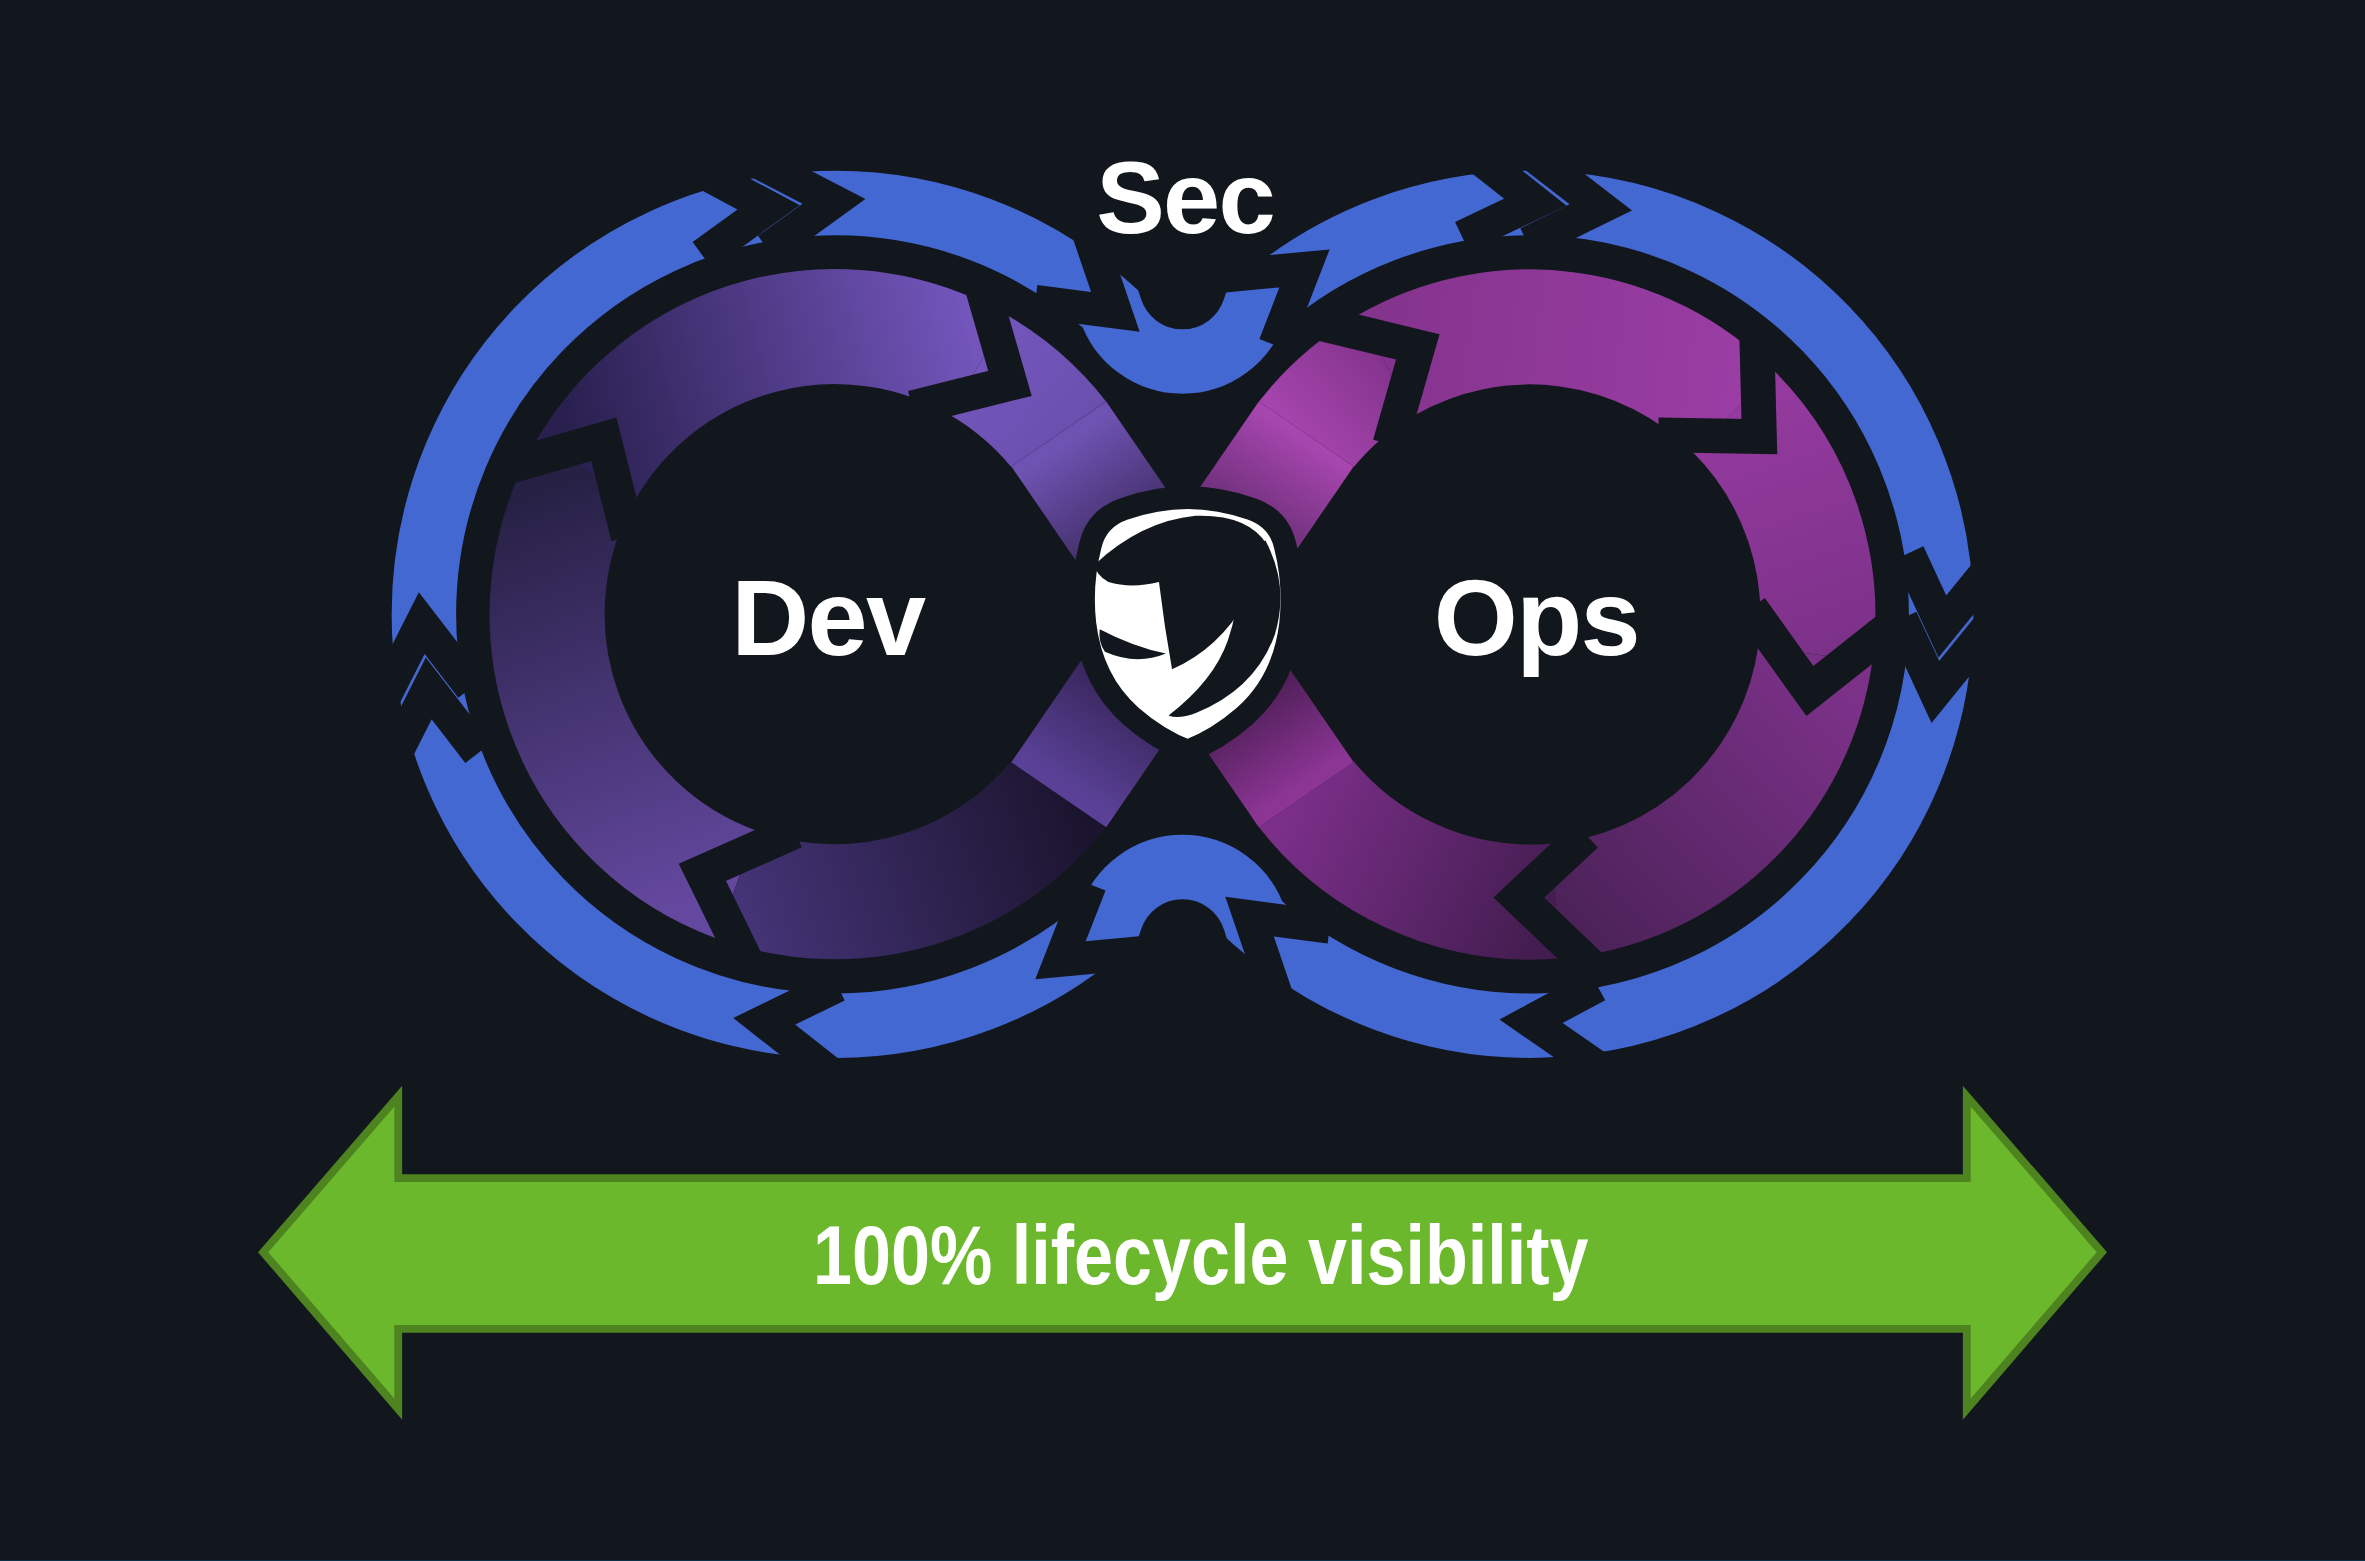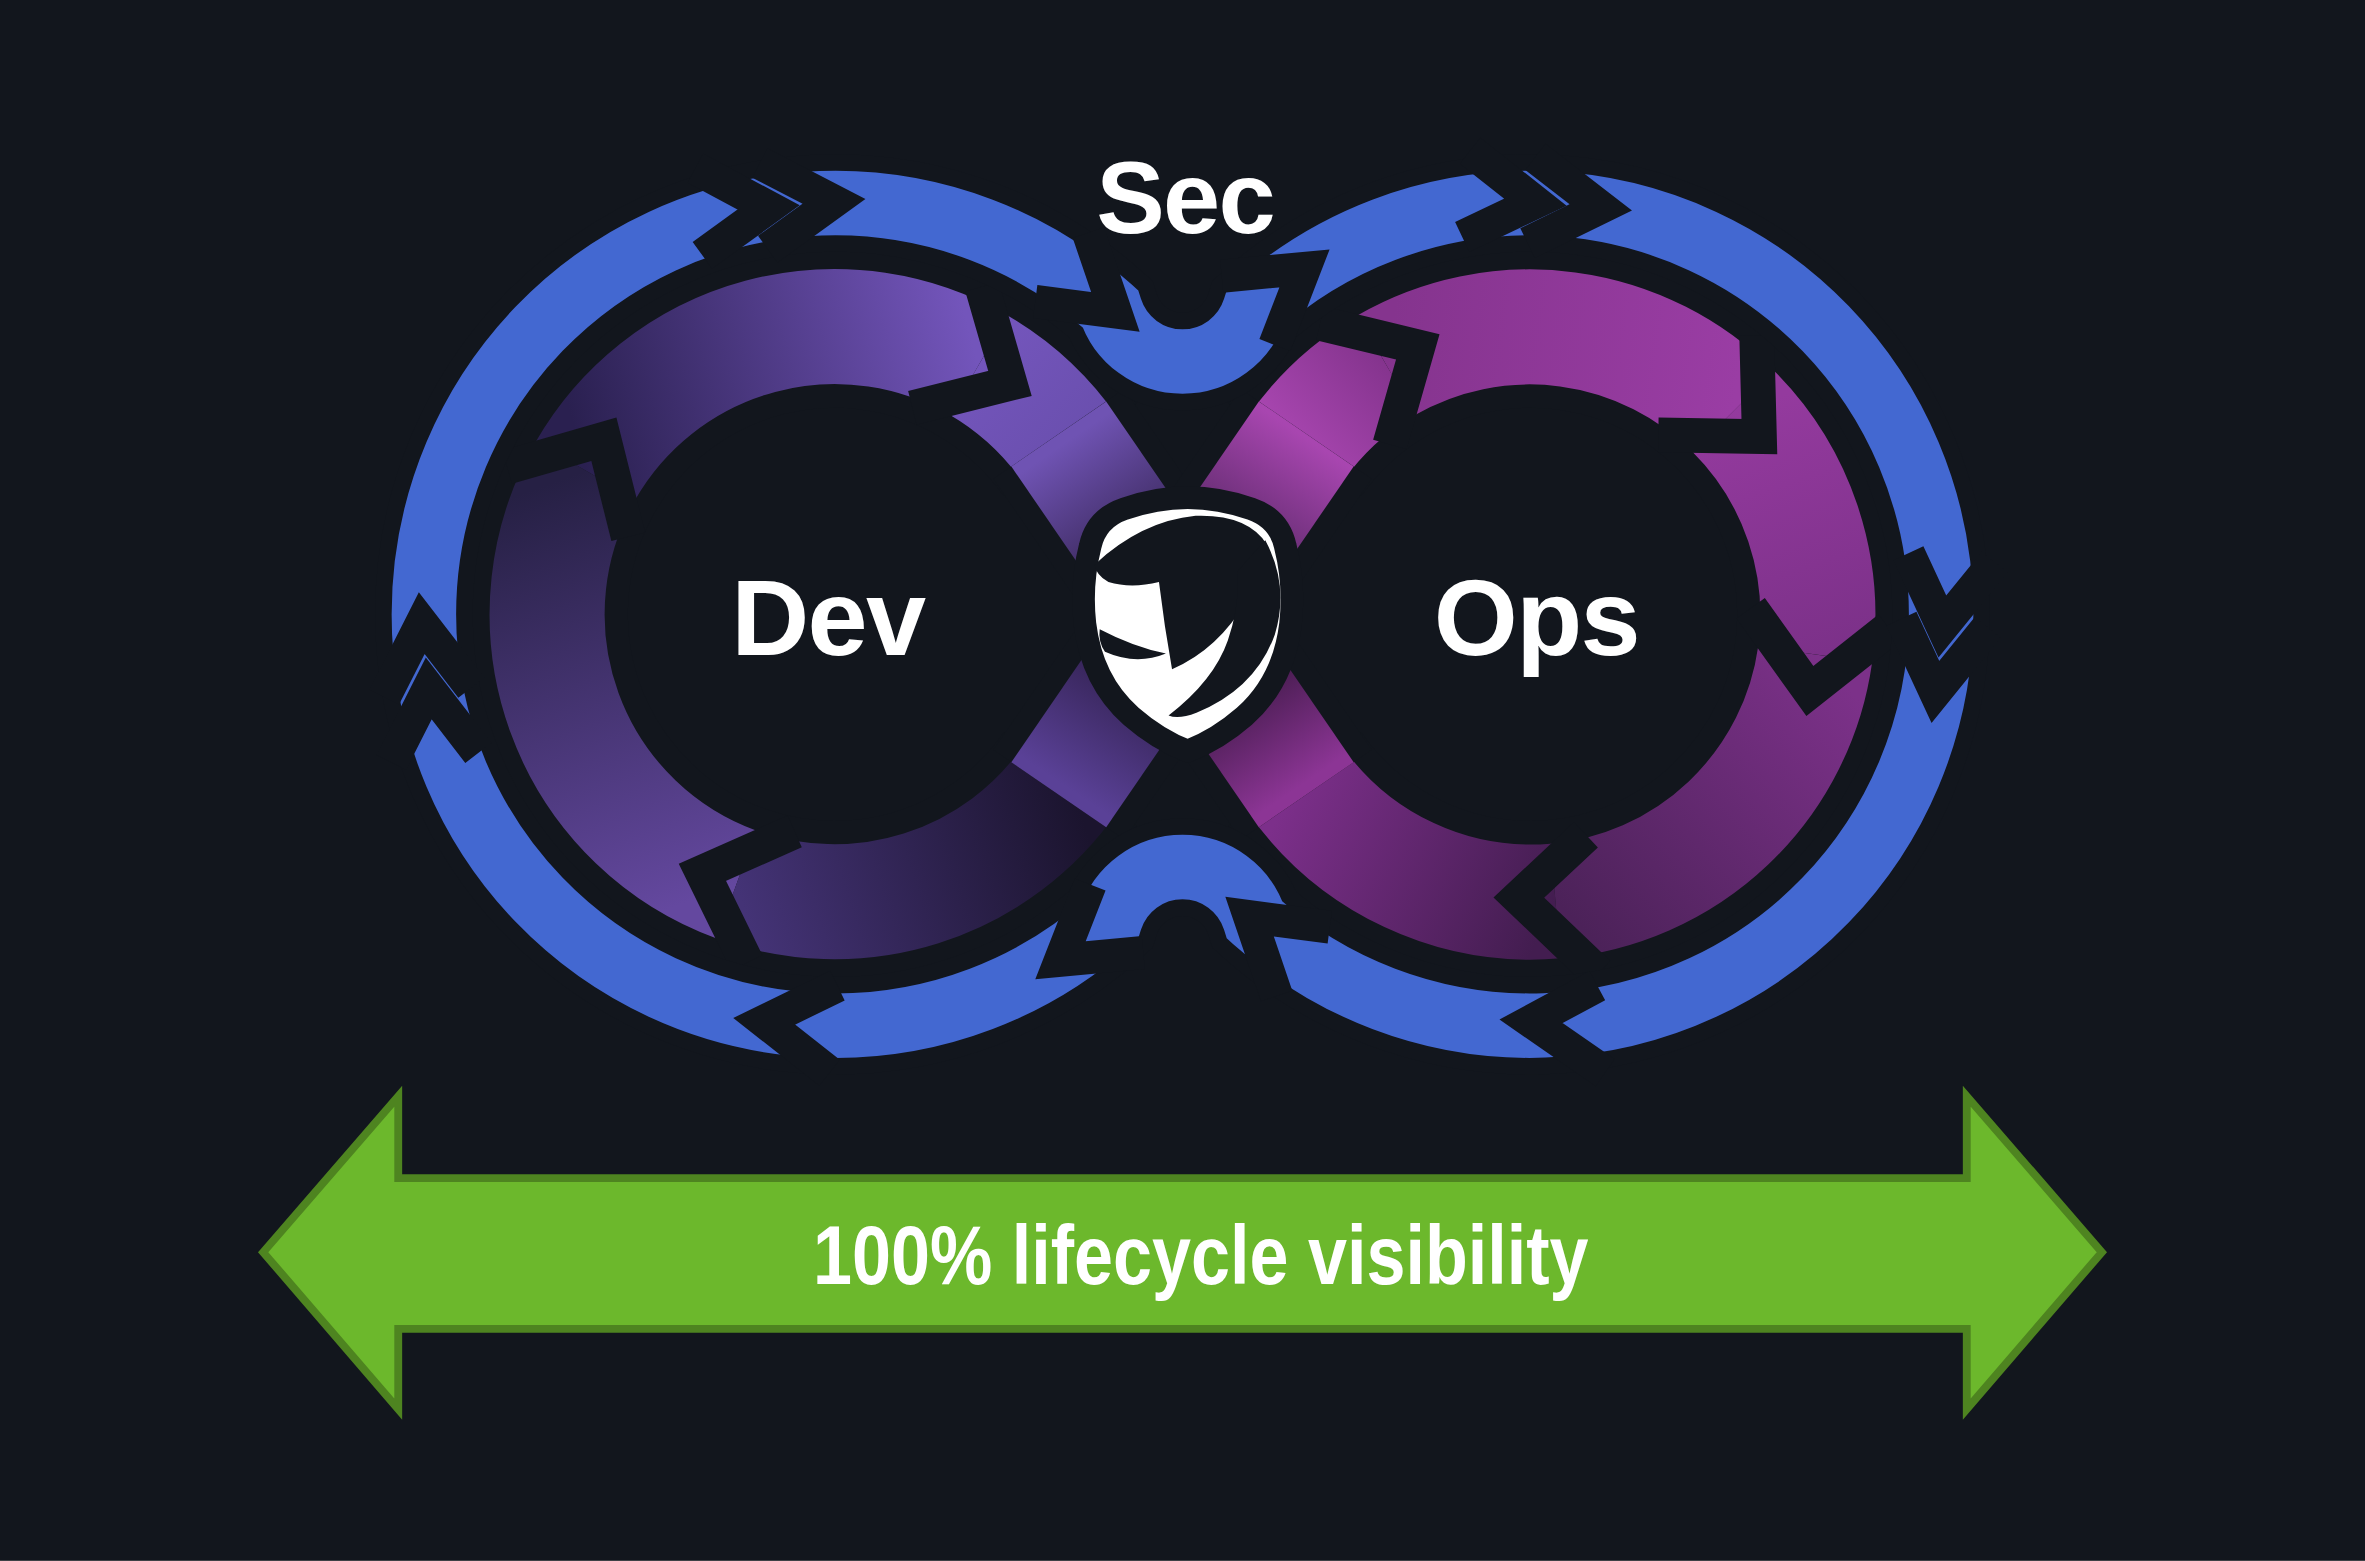--- a/index.html
+++ b/index.html
@@ -9,21 +9,21 @@
     width: 100%;
     height: 100%;
     overflow: hidden;
   }
   .stage {
     width: 100vw;
     height: 100vh;
     display: flex;
     align-items: center;
     justify-content: center;
-    background: #a3a3a3;
+    background: #0369a1;
   }
   svg.diagram {
     width: 100vw;
     height: auto;
     max-height: 100vh;
     display: block;
     font-family: "Liberation Sans", "DejaVu Sans", sans-serif;
   }
   .loop-label {
     font-weight: bold;

